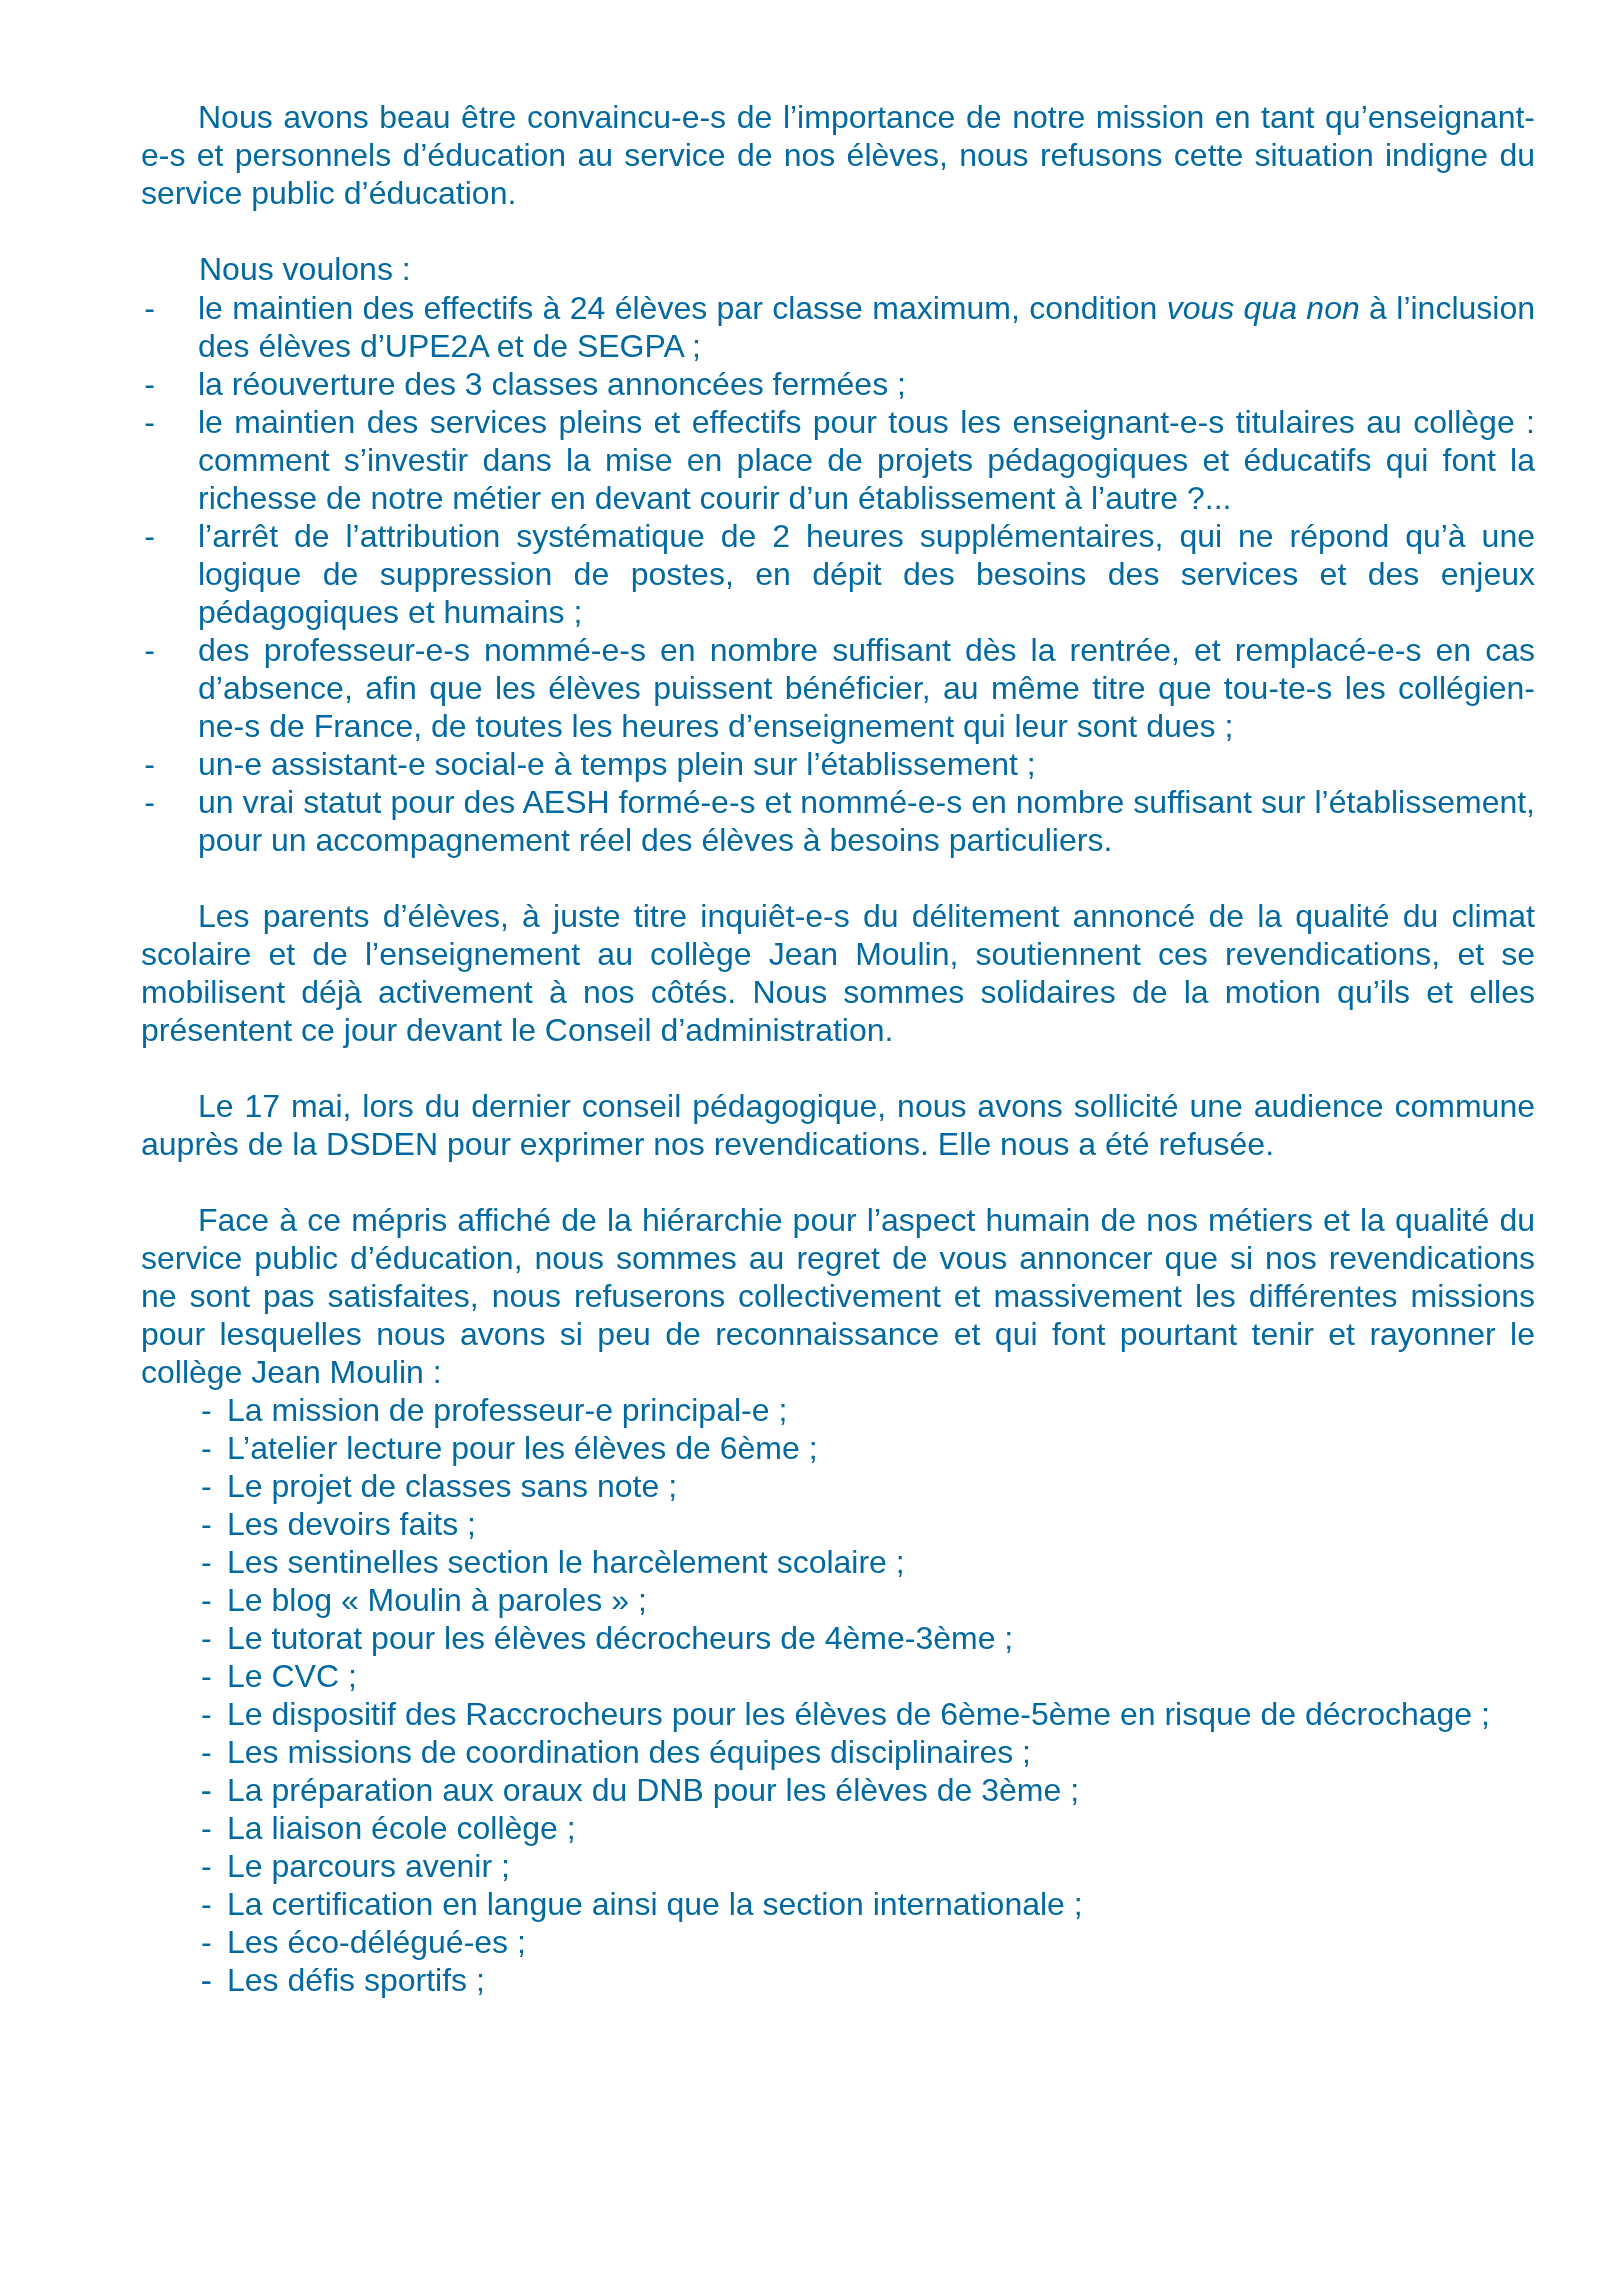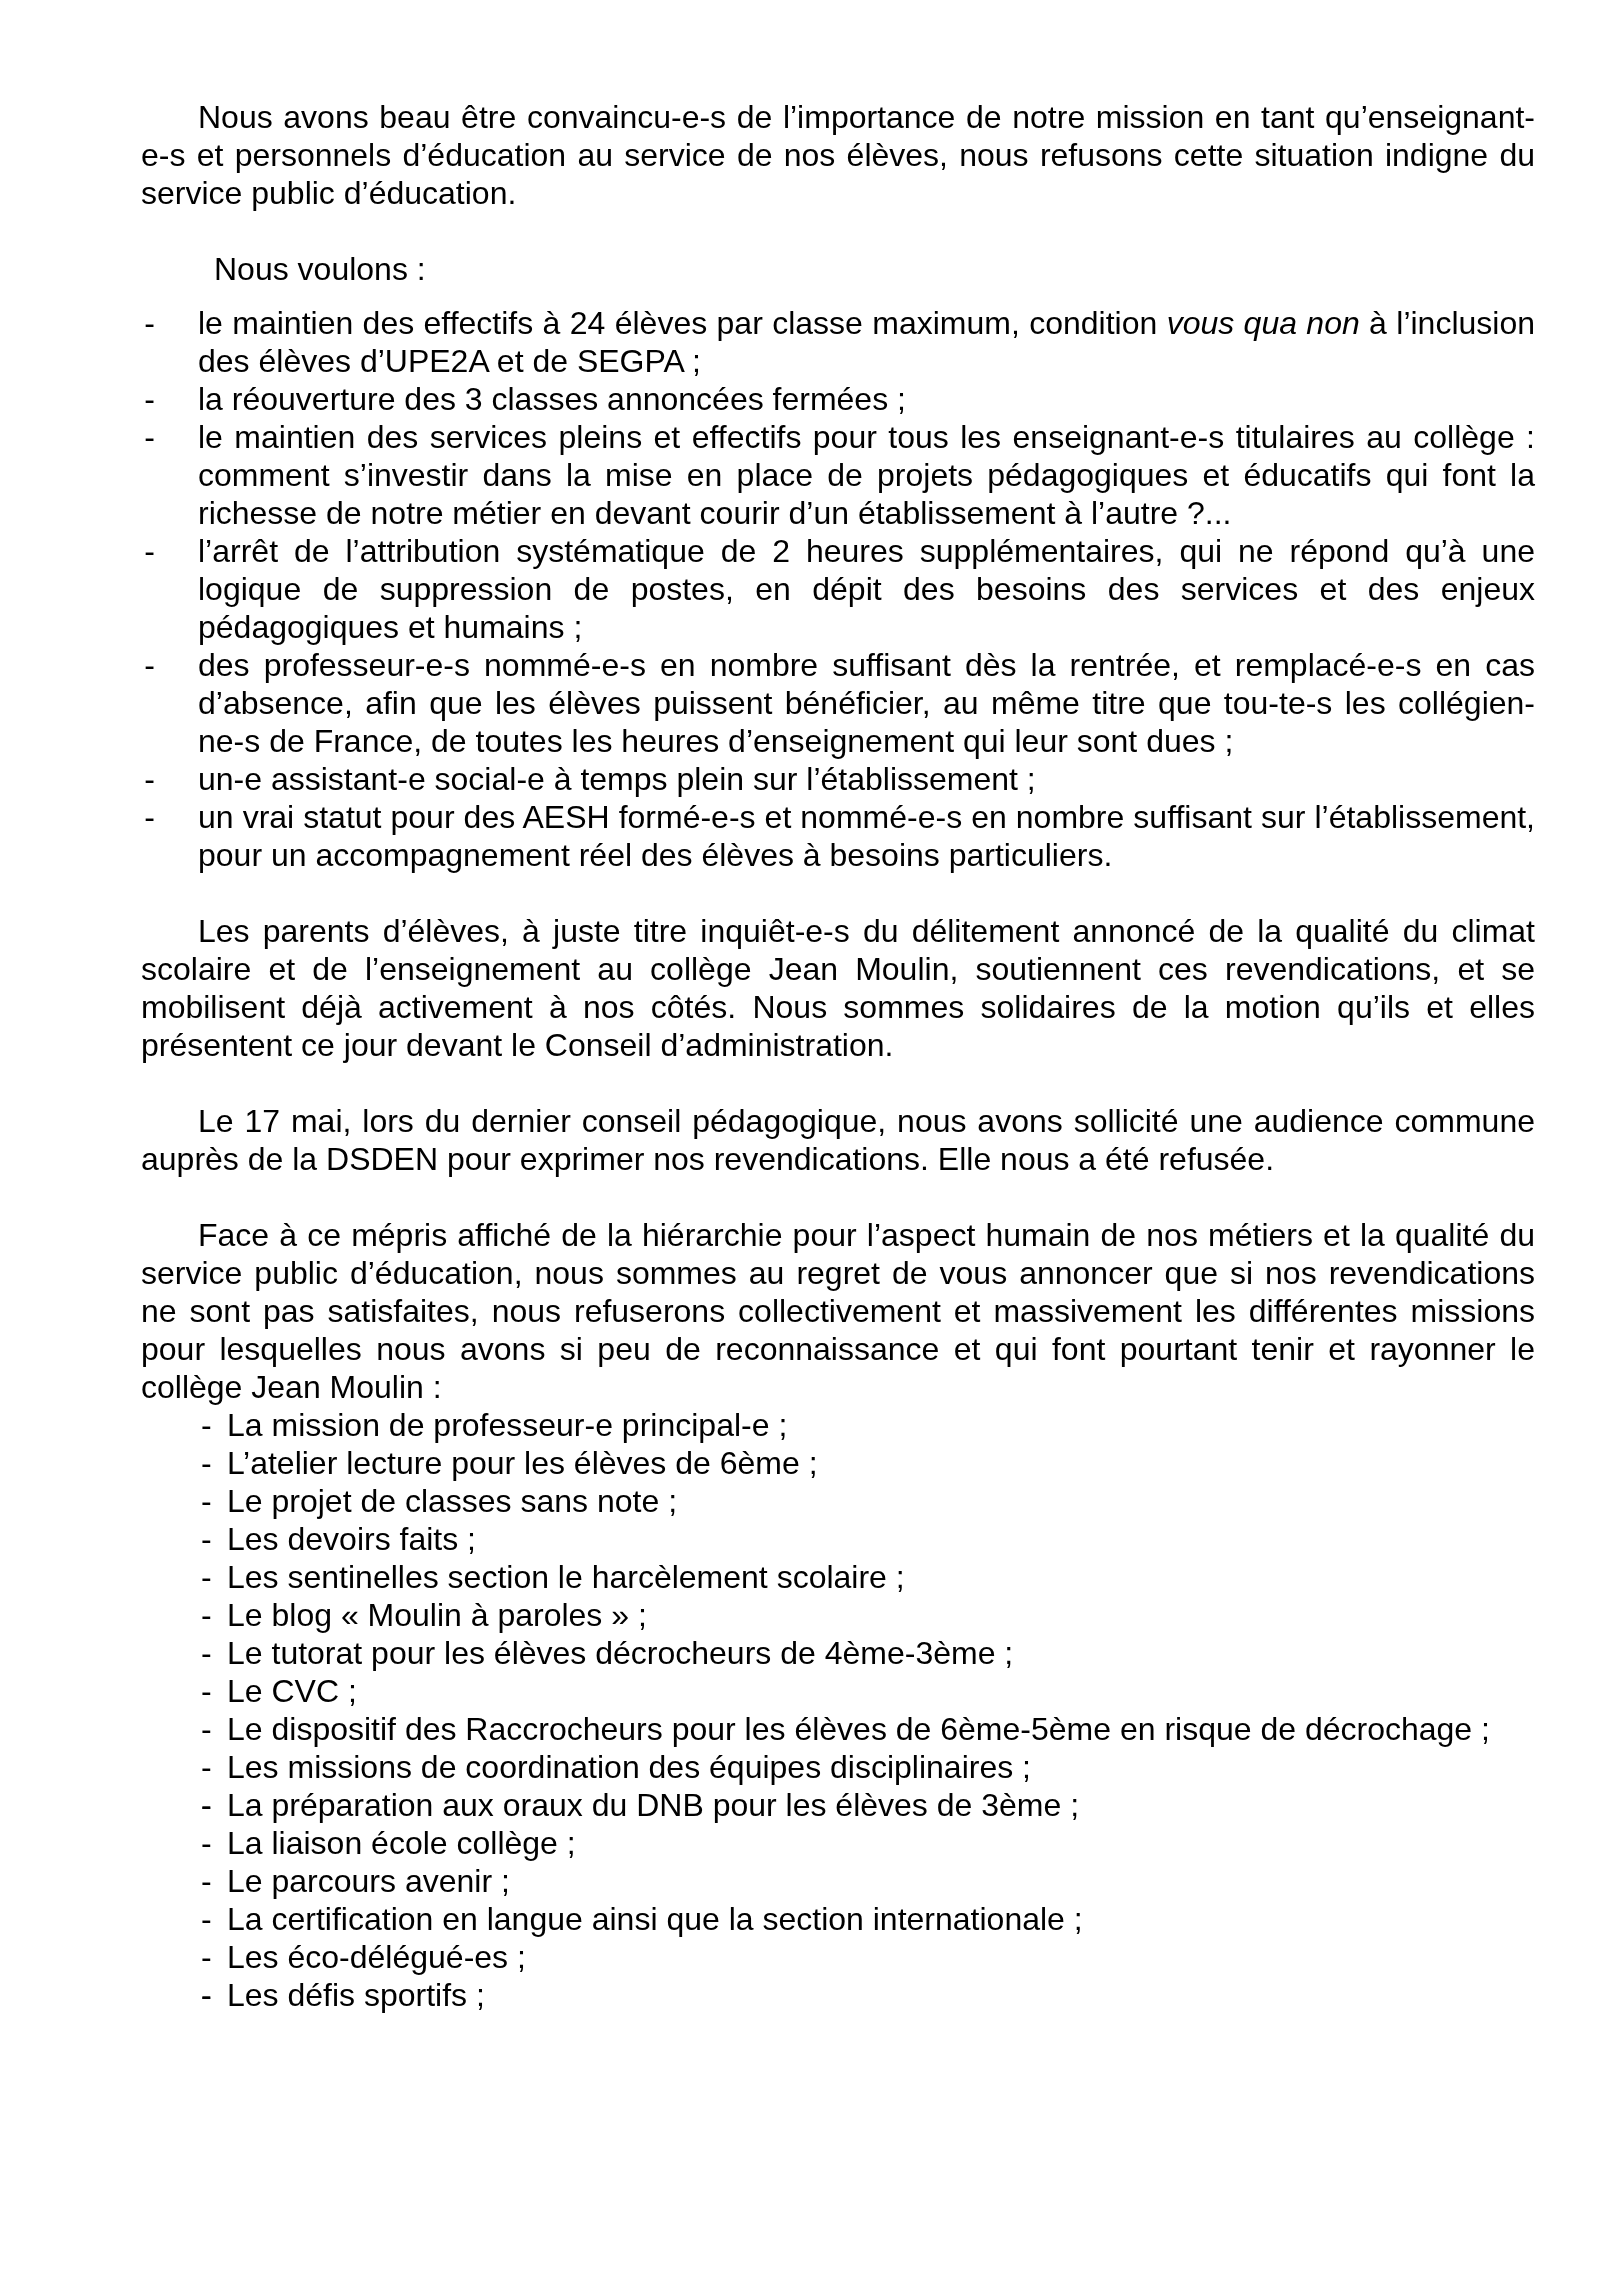--- a/index.html
+++ b/index.html
@@ -1,24 +1,24 @@
 <!DOCTYPE html>
 <html style="font-size:10.5px"><head>
   <meta charset="utf-8">
   <style>
     html, body { margin: 0; padding: 0; background: #ffffff; }
     body { width: 1623px; height: 2295px; position: relative; overflow: hidden; }
     .page {
       position: absolute; left: 141px; top: 98px; width: 1394px;
       font-family: "Liberation Sans", sans-serif;
-      font-size: 32px; line-height: 38px; color: #000000;
+      font-size: 32px; line-height: 38px; color: #0369a1;
     }
     p { margin: 0; text-align: justify; text-indent: 57px; }
     p.gap { margin-top: 38px; }
-    .intro { text-indent: 57px; margin: 16px; }
+    .intro { text-indent: 57px; margin: 1px; }
     ul.req { list-style: none; margin: 0; padding: 0; }
     ul.req li { position: relative; padding-left: 57px; text-align: justify; }
     ul.req li .dash { position: absolute; left: 3.3px; top: 0; }
     ul.missions { list-style: none; margin: 0; padding: 0; }
     ul.missions li { position: relative; padding-left: 86px; }
     ul.missions li .dash { position: absolute; left: 60px; top: 0; }
     em { font-style: italic; }
   </style>
 </head>
 <body>

